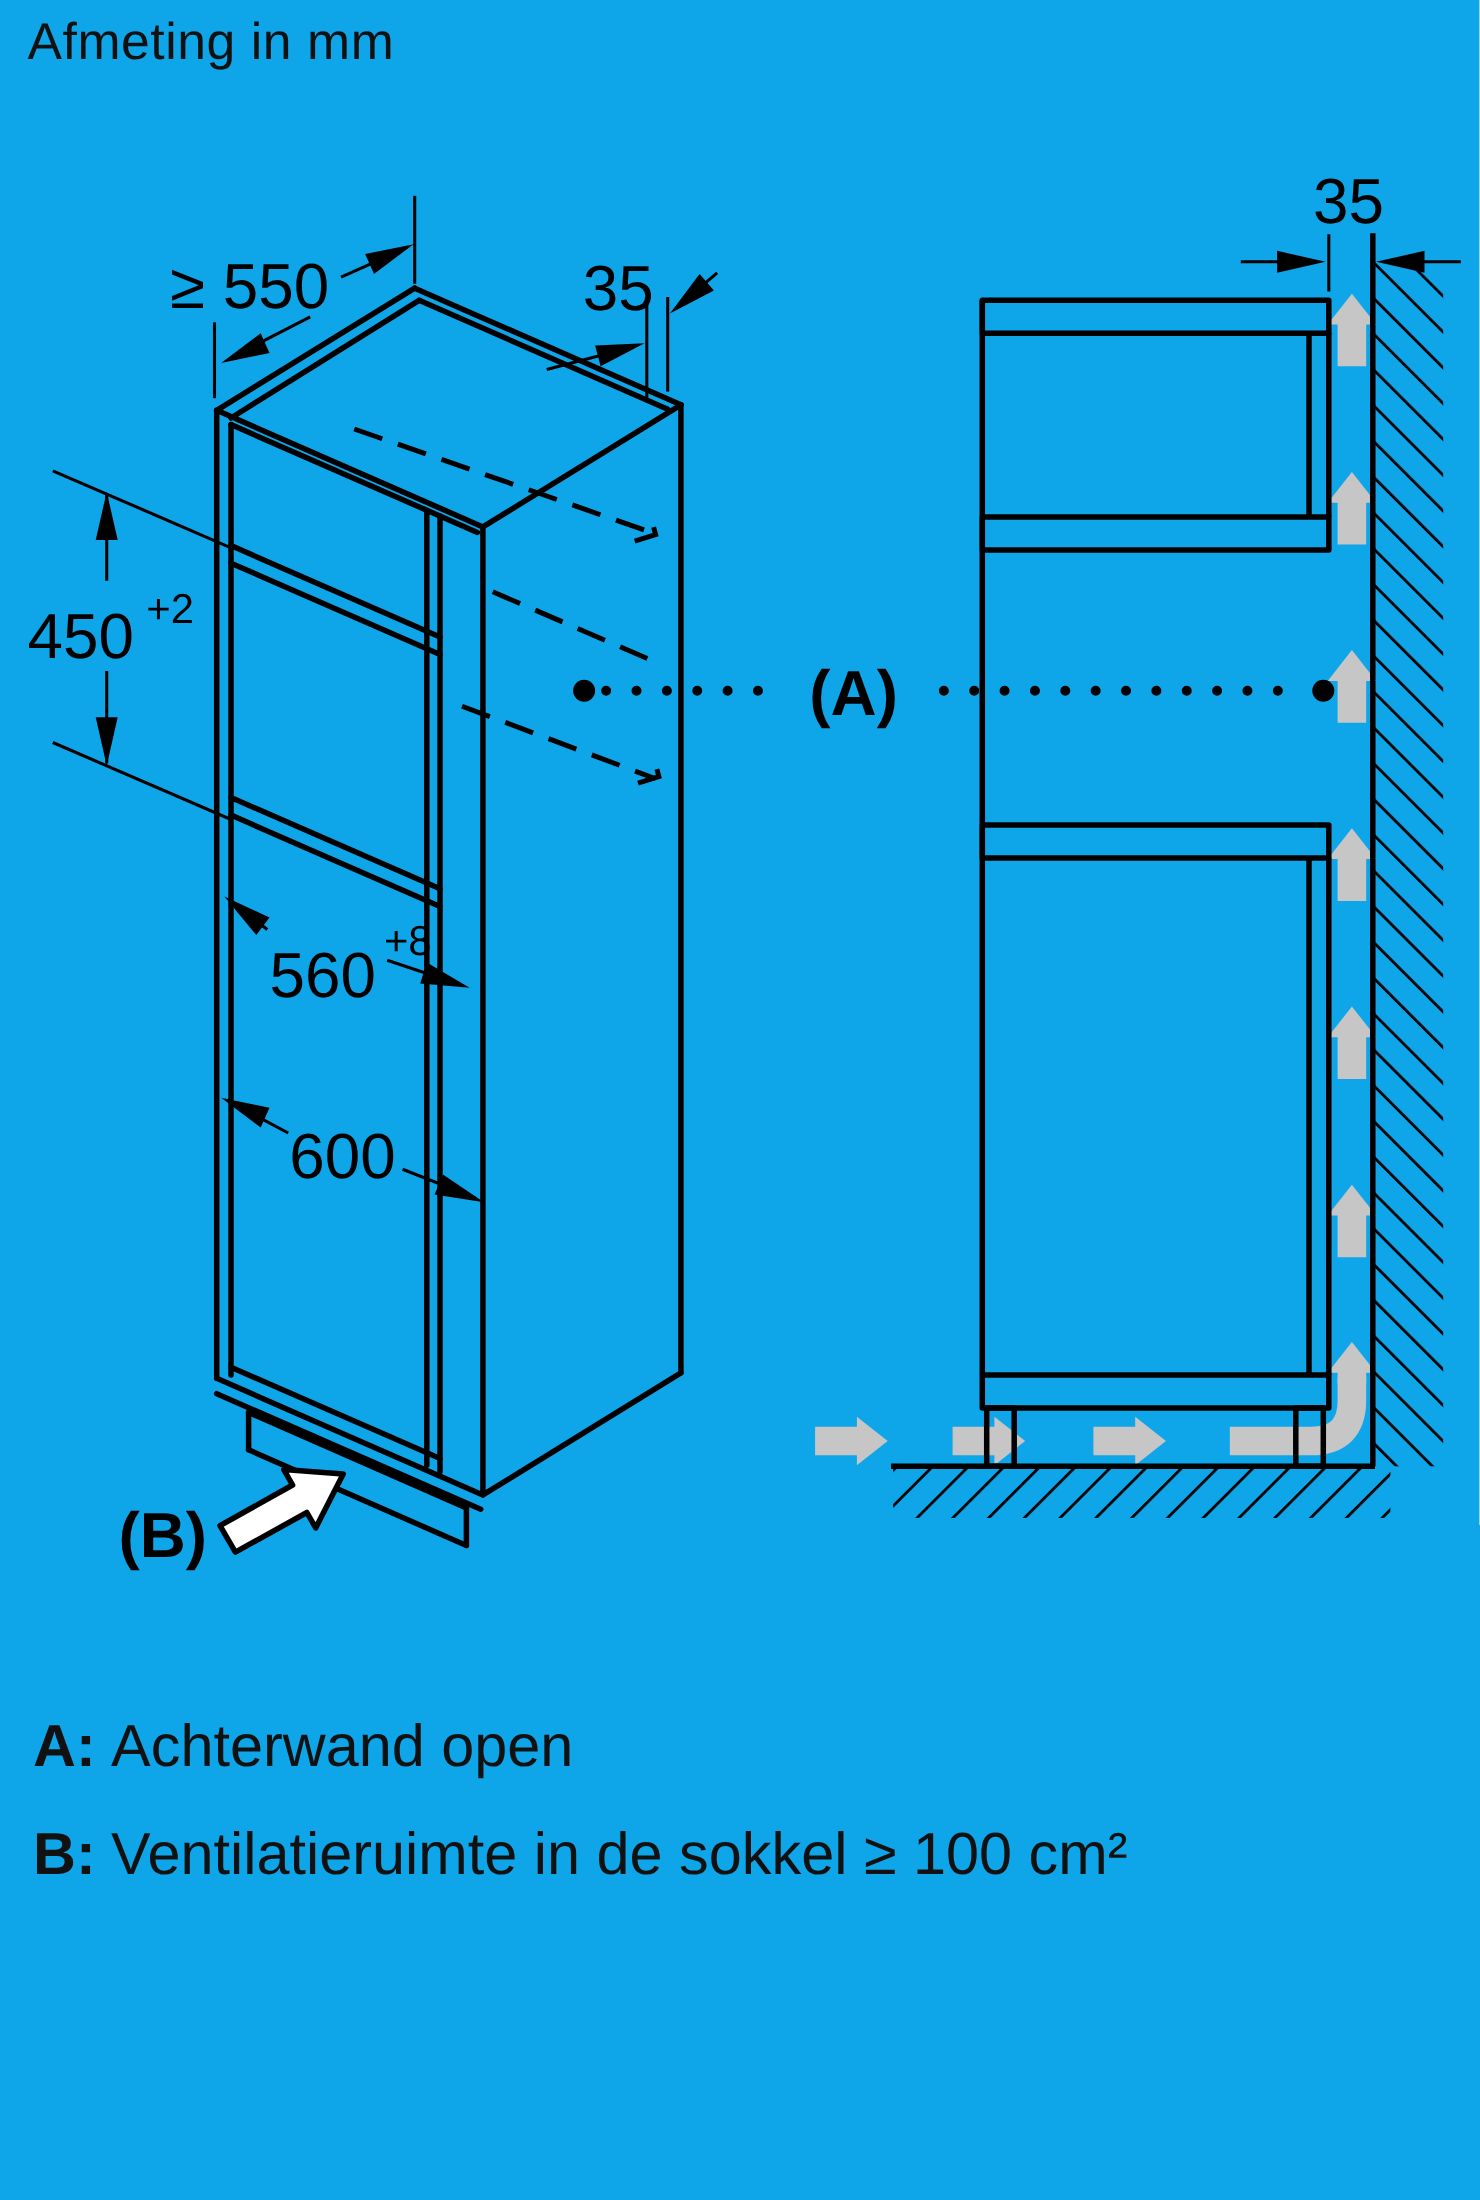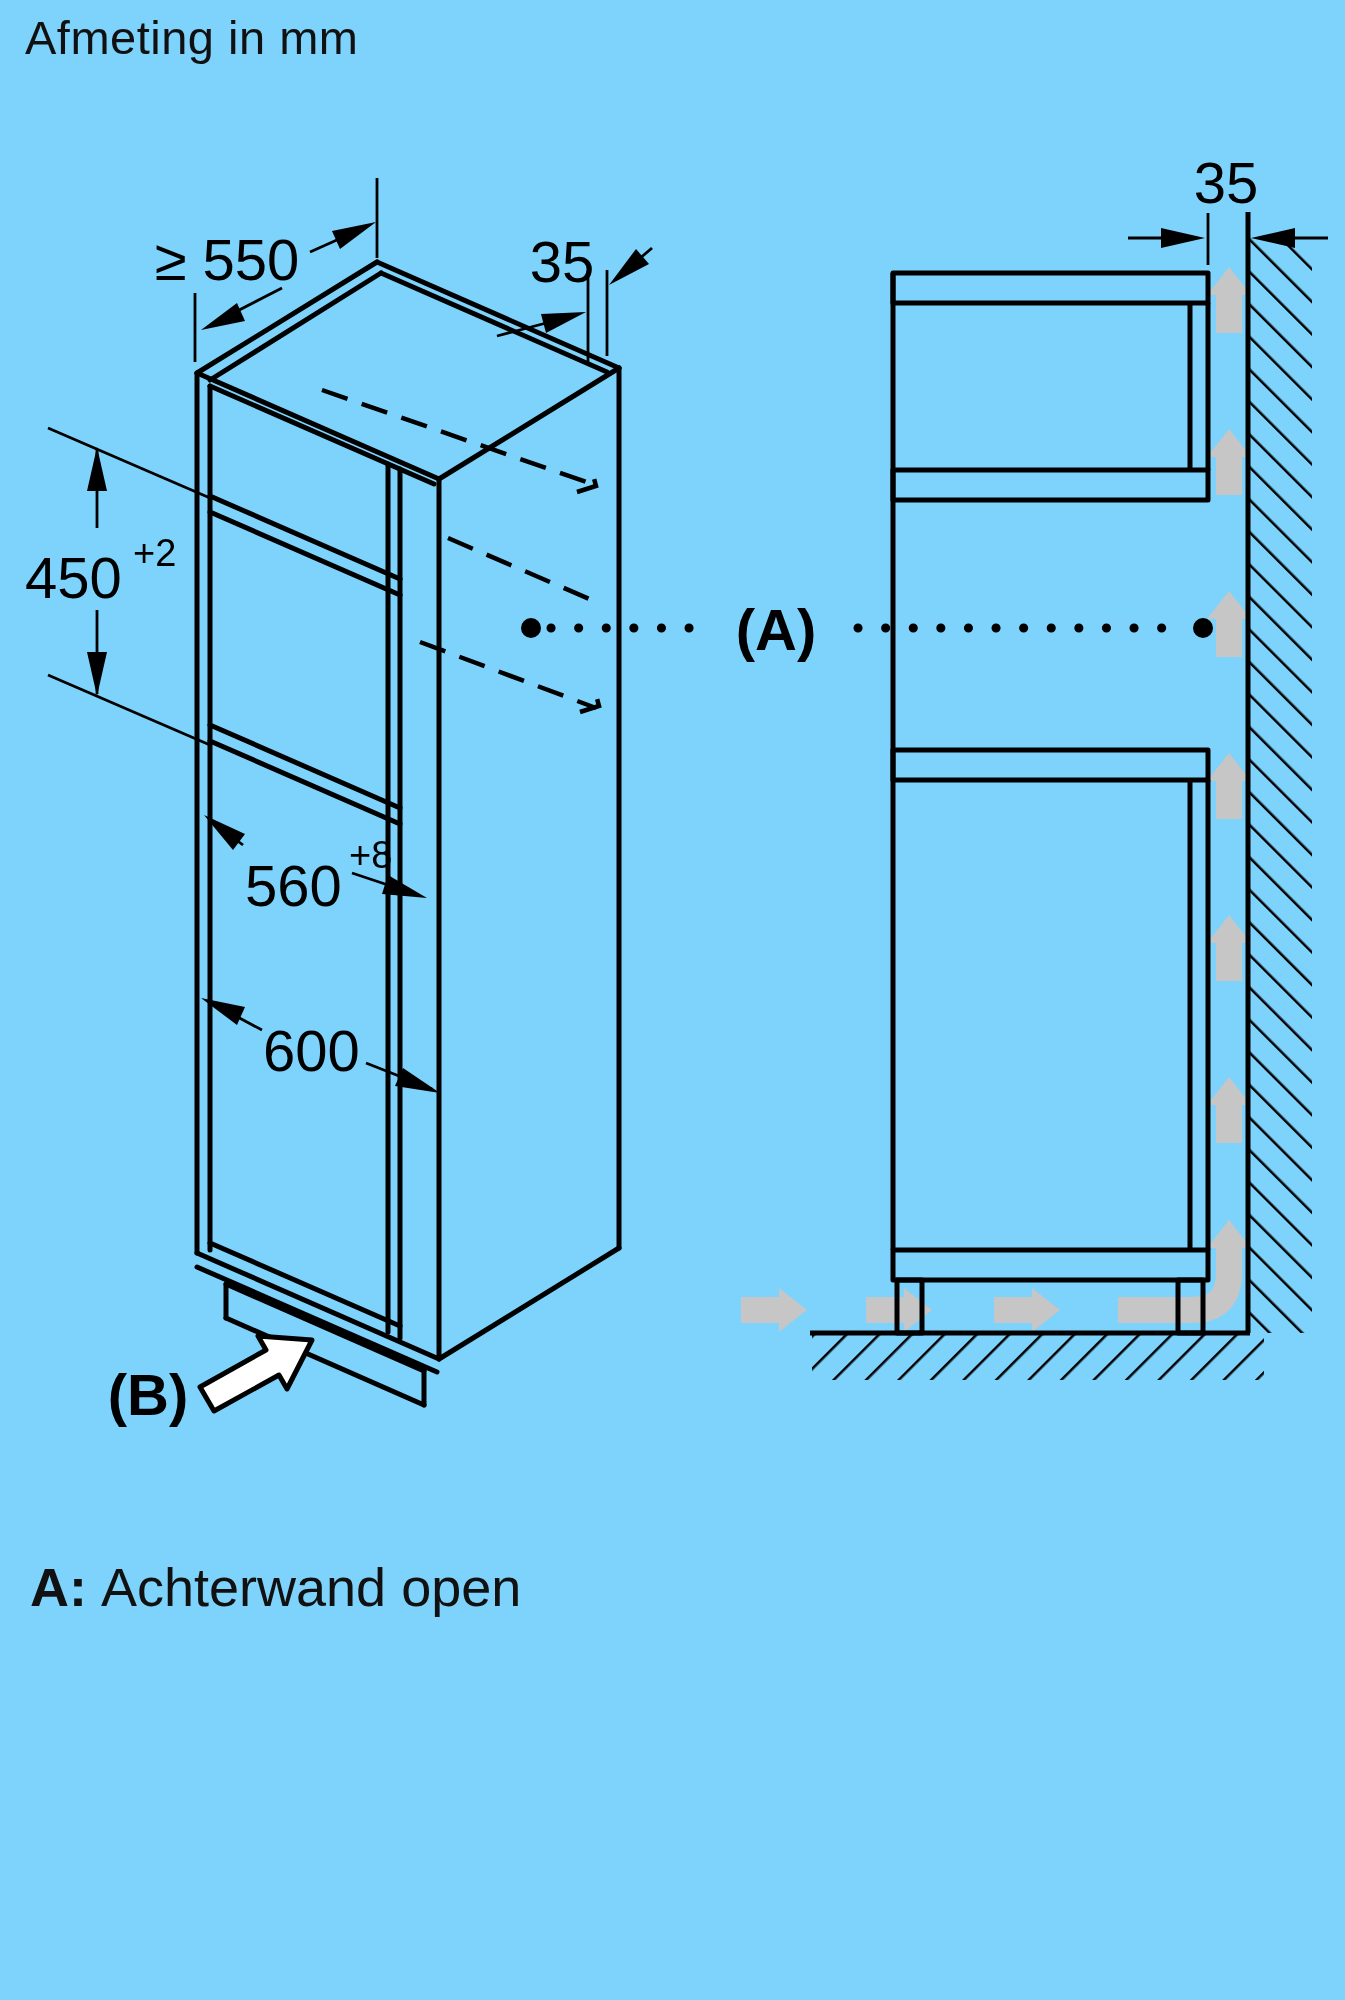--- a/index.html
+++ b/index.html
@@ -1,16 +1,16 @@
 <!DOCTYPE html>
 <html><head>
 <meta charset="utf-8">
 <style>
   html,body{margin:0;padding:0;background:#fff;}
-  #stage{position:relative;width:1345px;height:2000px;background:#7dd3fc;overflow:hidden;
+  #stage{position:relative;width:1345px;height:2000px;background:#0ea5e9;overflow:hidden;
          font-family:"Liberation Sans", sans-serif;}
   #stage svg{position:absolute;left:0;top:0;}
   .title{position:absolute;left:25px;top:10px;font-size:47px;color:#111;letter-spacing:0.5px;}
   .legend{position:absolute;left:30px;color:#111;font-size:54px;text-align:right;}
   .legend .k{font-weight:bold;margin-right:14px;}
   .legend-a{top:1556px;}
   .legend-b{top:1655px;}
   svg text{font-family:"Liberation Sans", sans-serif;fill:#000;}
 </style>
 </head>
@@ -182,14 +182,17 @@
       <g>
         <polygon points="200,1387 266,1350 258,1336 312,1340 287,1389 279,1375 214,1411" fill="#fff" stroke="#000" stroke-width="5" stroke-linejoin="round"></polygon>
         <text x="148" y="1415" font-size="58" font-weight="bold" text-anchor="middle">(B)</text>
       </g>
     </g>
   </svg>
 
   <div class="legend legend-a">
     <span class="k">A:</span><span>Achterwand open</span>
   </div>
+  <div class="legend legend-b">
+    <span class="k">B:</span><span>Ventilatieruimte in de sokkel ≥ 100 cm²</span>
+  </div>
 
 </div>
 
 </body></html>

